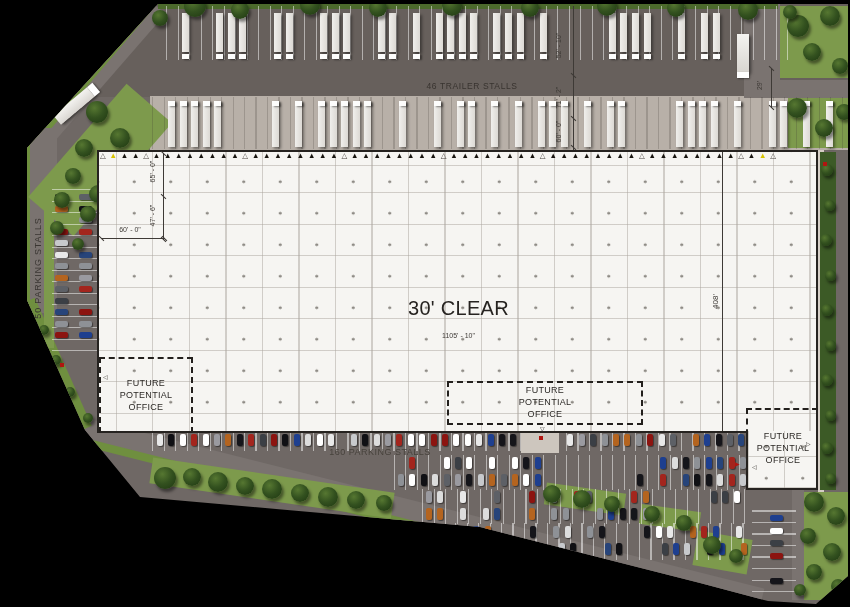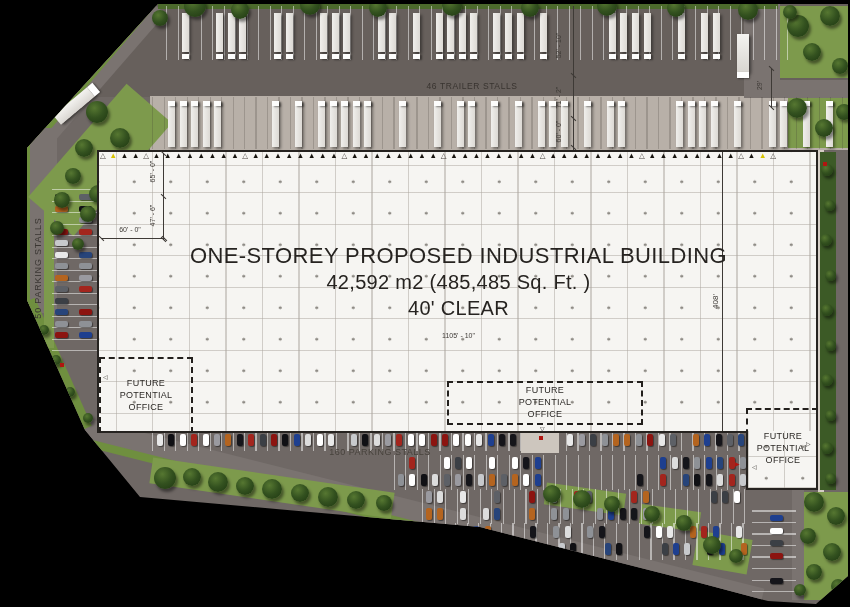--- a/index.html
+++ b/index.html
@@ -123,23 +123,21 @@
         <span style="color: rgb(23, 20, 15);">▲</span>
         <span style="color: rgb(23, 20, 15);">▲</span>
         <span style="color: rgb(23, 20, 15);">▲</span>
         <span style="color: rgb(23, 20, 15);">▲</span>
         <span style="color: rgb(74, 69, 64);">△</span>
         <span style="color: rgb(23, 20, 15);">▲</span>
         <span style="color: rgb(216, 196, 0);">▲</span>
         <span style="color: rgb(74, 69, 64);">△</span>
       </div>
 
-    <div class="btxt" id="t-title">ONE-STOREY PROPOSED INDUSTRIAL BUILDING</div>
-    <div class="btxt" id="t-area">42,592 m2 (485,485 Sq. Ft. )</div>
-    <div class="btxt" id="t-clear">40' CLEAR</div>
+    <div class="btxt" id="t-clear">30' CLEAR</div>
     <div class="btxt" id="t-width">1105' - 10"</div>
     <div class="vtext" style="left:702px;top:297px;width:26px;font-size:8px;">408'</div>
 
     <div class="vtext" style="left:134px;top:168px;width:36px;">65' - 0"</div>
     <div class="vtext" style="left:134px;top:212px;width:36px;">47' - 6"</div>
     <div class="htext" style="left:106px;top:226px;width:48px;">60' - 0"</div>
     <div class="vtext" style="left:538px;top:42px;width:40px;">52' - 10"</div>
     <div class="vtext" style="left:540px;top:94px;width:36px;">71' - 2"</div>
     <div class="vtext" style="left:540px;top:128px;width:36px;">60' - 0"</div>
     <div class="vtext" style="left:750px;top:82px;width:18px;">29'</div>

